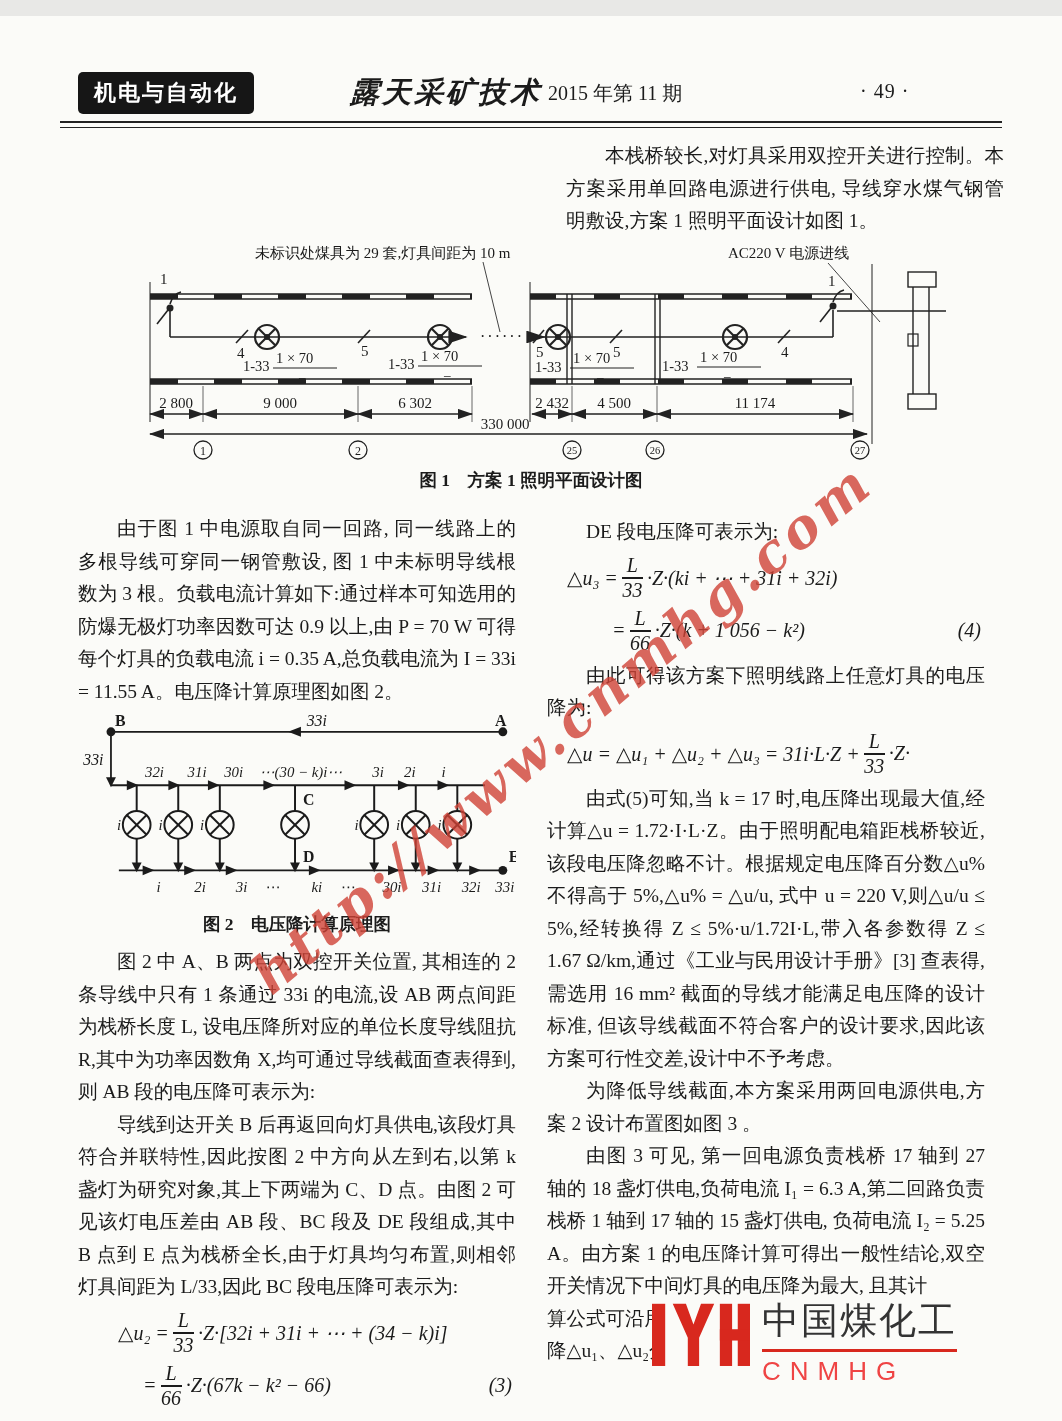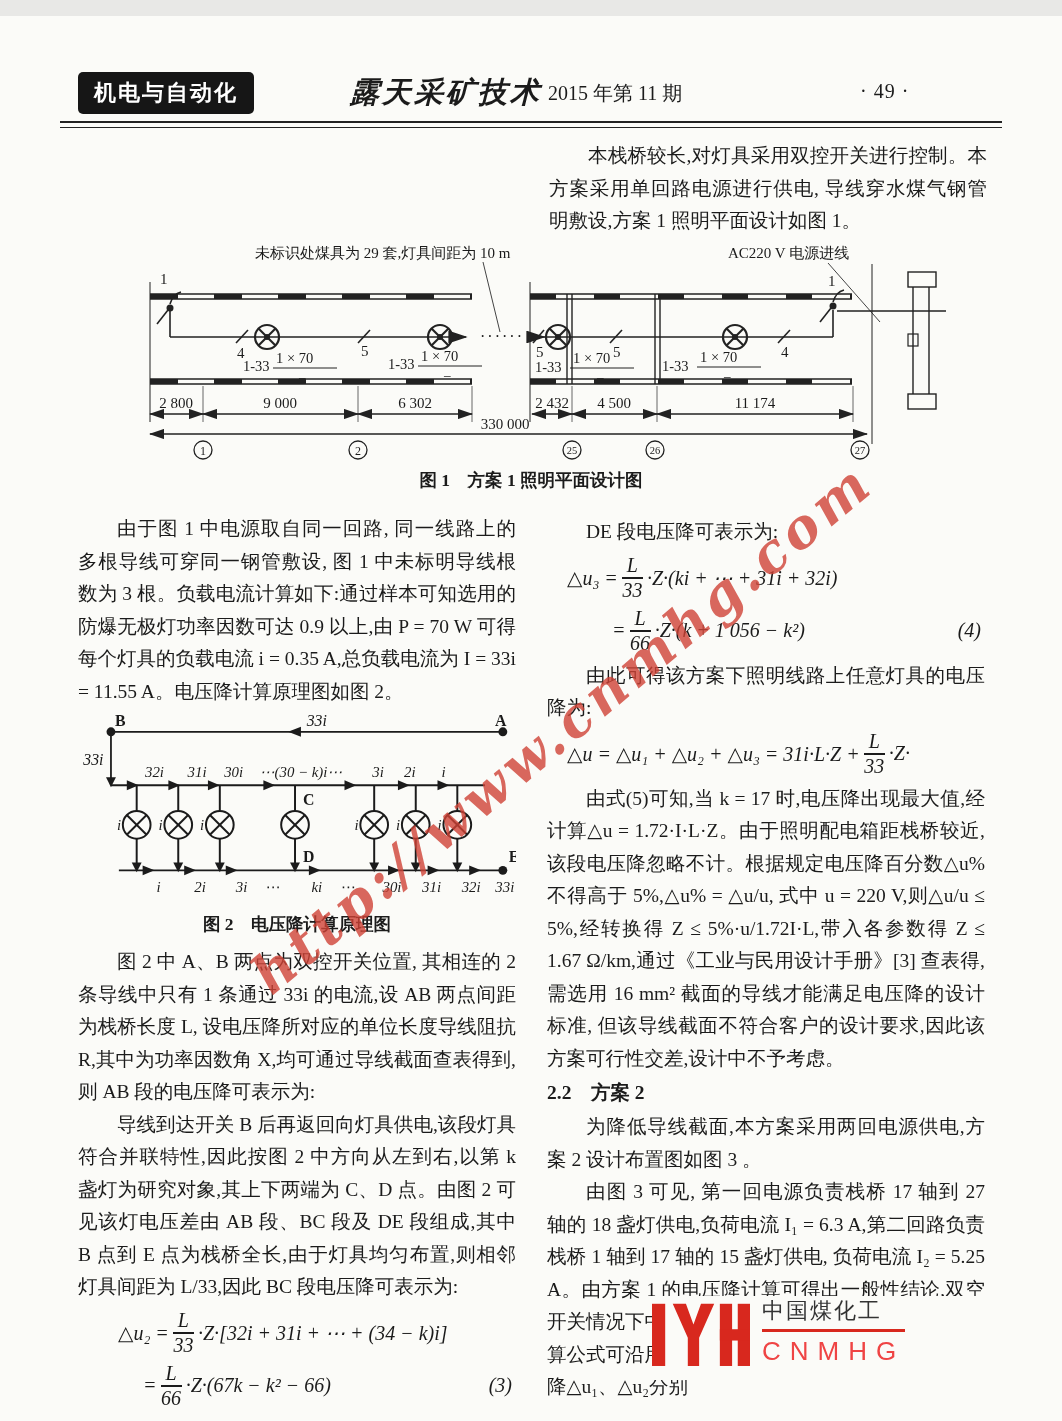--- a/index.html
+++ b/index.html
@@ -31,37 +31,37 @@
   .fig-svg text{font-family:"Liberation Serif",serif;fill:#1b1b1b;}
   .split{display:flex;justify-content:space-between;}
   
   .wm{position:absolute;left:562px;top:712px;transform:translate(-50%,-50%) rotate(-40deg);
       font-size:54px;font-style:italic;font-weight:bold;color:rgba(208,66,54,.8);
       letter-spacing:5px;white-space:nowrap;z-index:5;font-family:"DejaVu Serif",serif;}
   
   .logo{position:absolute;left:652px;top:1280px;width:336px;height:84px;background:#fbfbf8;
         display:flex;gap:12px;align-items:flex-start;z-index:6;}
   .logo-txt{display:flex;flex-direction:column;}
-  .logo-cn{font-size:22px;color:#333;letter-spacing:2px;border-bottom:3px solid #d8281e;
+  .logo-cn{font-size:37px;color:#333;letter-spacing:2px;border-bottom:3px solid #d8281e;
            padding-bottom:3px;font-family:"Liberation Sans",sans-serif;white-space:nowrap;}
   .logo-en{font-size:26px;color:#ef4444;letter-spacing:9px;margin-top:4px;font-family:"Liberation Sans",sans-serif;}
 </style>
 </head>
 <body>
 
 <div class="page">
 
   <div class="hdr-box">机电与自动化</div>
   <div class="hdr-title">露天采矿技术</div>
   <div class="hdr-issue">2015 年第 11 期</div>
   <div class="hdr-page">· 49 ·</div>
   <div class="rule" style="top:105px;"></div>
   <div class="rule rule2" style="top:111px;"></div>
 
-  <div class="col" style="left:549px;top:124px;">
+  <div class="col" style="left:566px;top:124px;">
     <p class="para ind">本栈桥较长,对灯具采用双控开关进行控制。本方案采用单回路电源进行供电, 导线穿水煤气钢管明敷设,方案 1 照明平面设计如图 1。</p>
   </div>
 
   <svg class="fig-svg" style="position:absolute;left:140px;top:228px;" width="810" height="218" viewBox="0 0 810 218">
     <defs>
       <marker id="ae" markerWidth="12" markerHeight="8" refX="11" refY="4" orient="auto">
           <path d="M0,0 L12,4 L0,8 z" fill="#222"></path>
         </marker>
       <marker id="as" markerWidth="12" markerHeight="8" refX="1" refY="4" orient="auto">
           <path d="M12,0 L0,4 L12,8 z" fill="#222"></path>
@@ -382,21 +382,20 @@
     <p class="para ind">由此可得该方案下照明线路上任意灯具的电压降为:</p>
     <div class="eq">
       <span class="pl20">△u = △u₁ + △u₂ + △u₃ = 31i·L·Z +</span>
       <span class="frac">
           <span class="fn">L</span>
           <span>33</span>
         </span>
       <span>·Z·</span>
     </div>
     <p class="para ind">由式(5)可知,当 k = 17 时,电压降出现最大值,经计算△u = 1.72·I·L·Z。由于照明配电箱距栈桥较近,该段电压降忽略不计。根据规定电压降百分数△u%不得高于 5%,△u% = △u/u, 式中 u = 220 V,则△u/u ≤ 5%,经转换得 Z ≤ 5%·u/1.72I·L,带入各参数得 Z ≤ 1.67 Ω/km,通过《工业与民用设计手册》[3] 查表得, 需选用 16 mm² 截面的导线才能满足电压降的设计标准, 但该导线截面不符合客户的设计要求,因此该方案可行性交差,设计中不予考虑。</p>
-    <p class="sechead">2.2　方案 2</p>
     <p class="para ind">为降低导线截面,本方案采用两回电源供电,方案 2 设计布置图如图 3 。</p>
     <p class="para ind">由图 3 可见, 第一回电源负责栈桥 17 轴到 27 轴的 18 盏灯供电,负荷电流 I₁ = 6.3 A,第二回路负责栈桥 1 轴到 17 轴的 15 盏灯供电, 负荷电流 I₂ = 5.25 A。由方案 1 的电压降计算可得出一般性结论,双空开关情况下中间灯具的电压降为最大, 且其计</p>
     <div class="para split">
       <span>算公式可沿用方</span>
       <span>回路最大压</span>
     </div>
     <p class="para">降△u₁、△u₂分别</p>
 
   </div>
 

